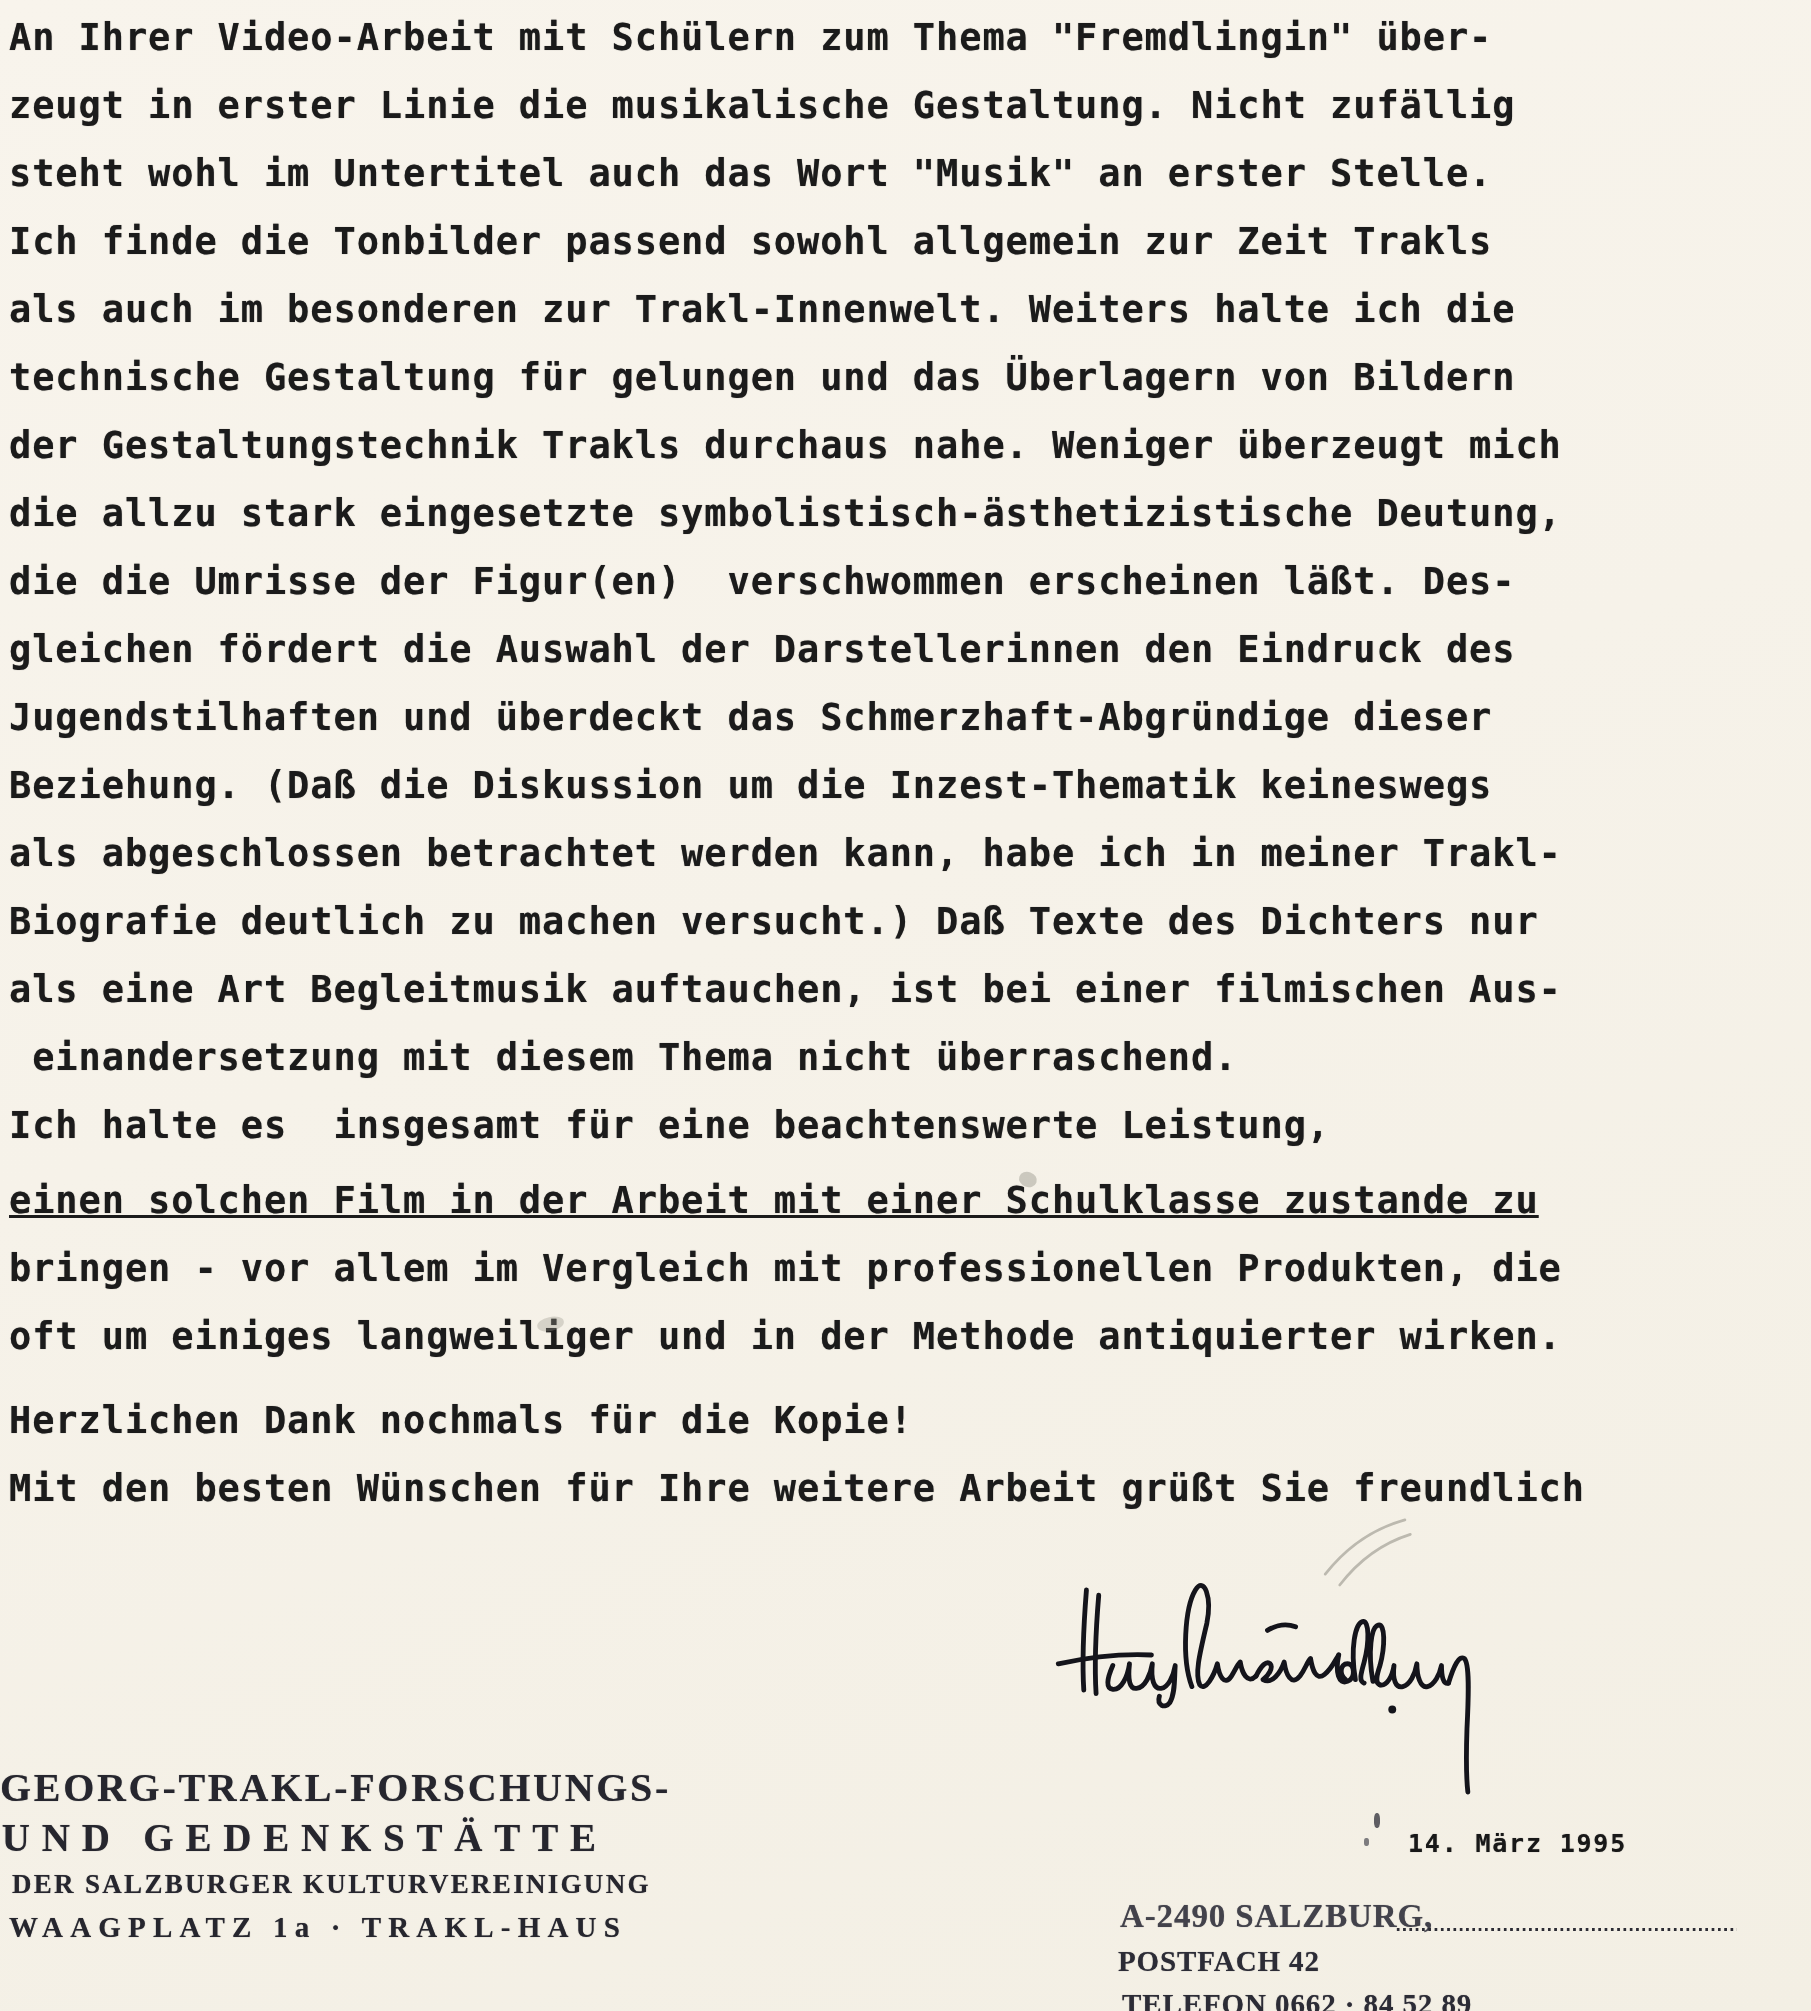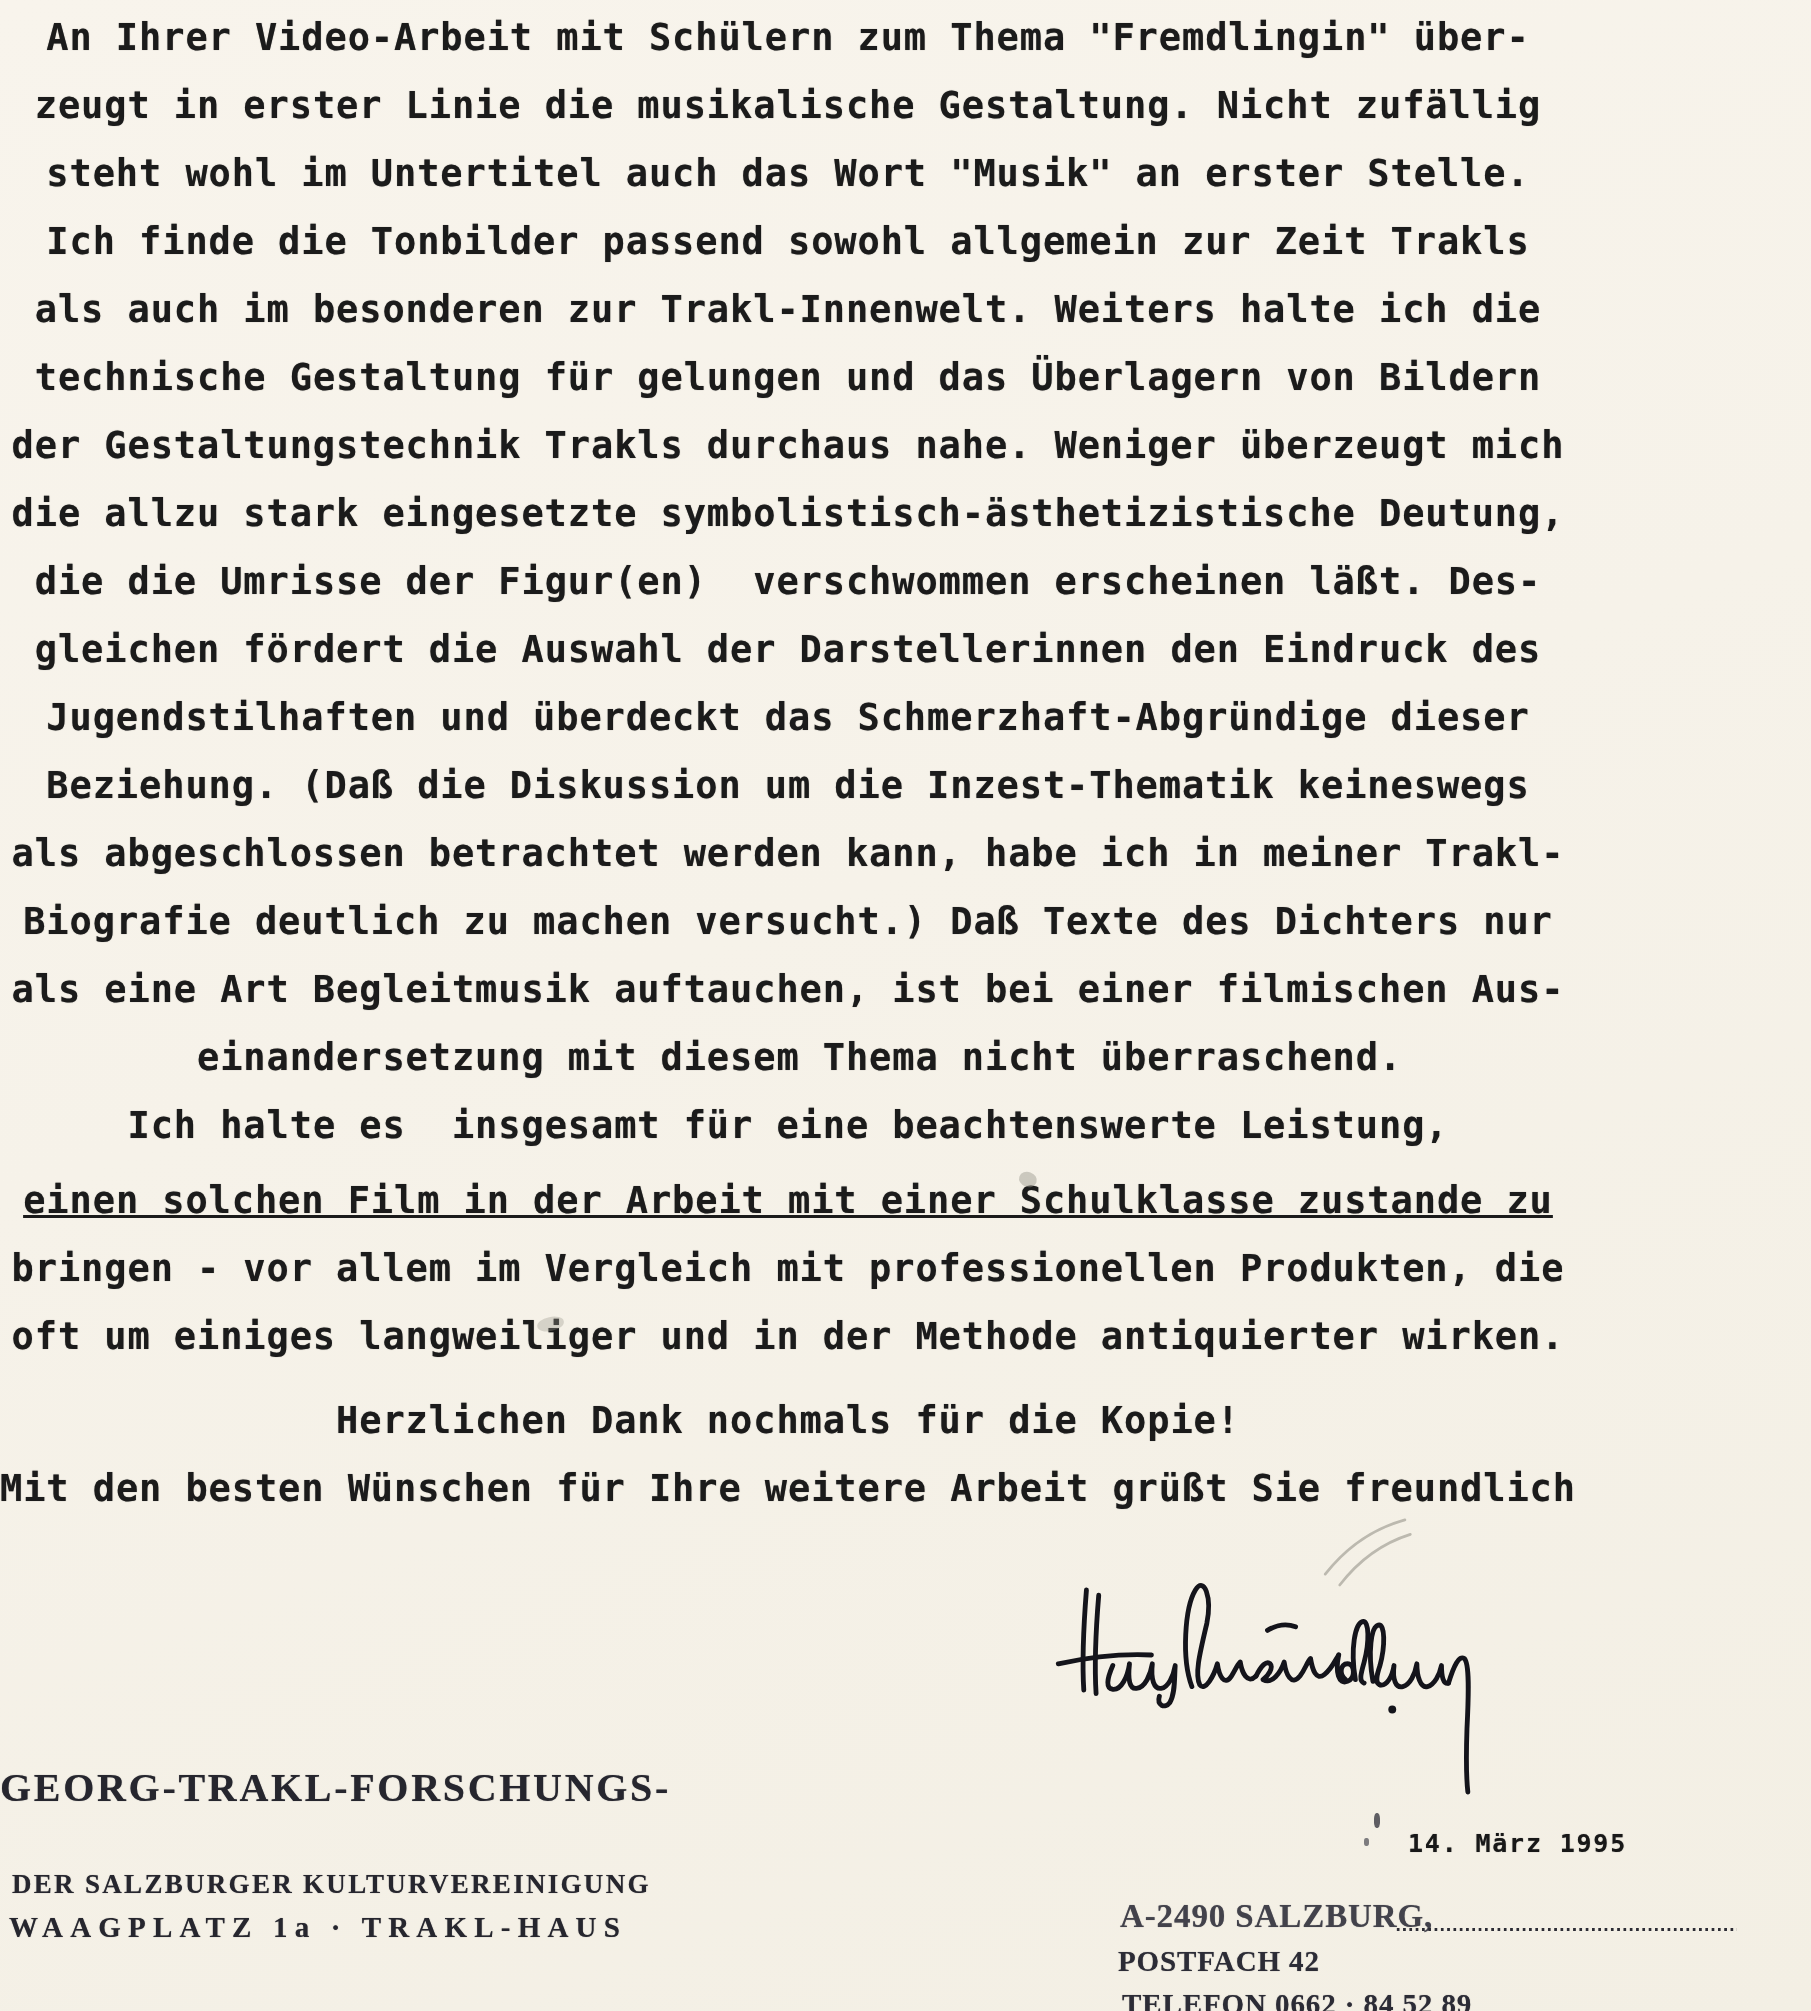--- a/index.html
+++ b/index.html
@@ -6,26 +6,25 @@
   #page{
     position:relative;
     width:1811px;height:2012px;
     background:linear-gradient(160deg,#f8f4ec 0%,#f6f2e9 45%,#f3efe4 100%);
     overflow:hidden;
     font-family:"DejaVu Sans Mono", monospace;
     color:#1a1a1a;
   }
   
   #letter-body{
-    position:absolute;left:0;top:3.6px;
+    position:absolute;left:9px;top:3.6px;
     font-size:37px;font-weight:bold;line-height:68px;
     letter-spacing:0.9px;white-space:pre;
     color:#1b1b1b;
     text-shadow:0 0 0.9px rgba(25,25,25,.55);
-    text-align:center;
   }
   #letter-body .body-line{height:68px;}
   #letter-body .body-line:nth-child(18){margin-top:7.2px;text-decoration:underline;}
   #letter-body .body-line:nth-child(21){margin-top:16.3px;}
 
   
   #signature{position:absolute;left:1046px;top:1572px;width:457px;height:231px;}
   #signature path{fill:none;stroke:#14141b;stroke-width:5.5;stroke-linecap:round;stroke-linejoin:round;}
   #signature .dot{fill:#14141b;stroke:none;}
 
@@ -105,20 +104,21 @@
     <path d="M10,72 C32,44 62,22 98,12"></path>
     <path d="M26,84 C46,58 72,38 104,28"></path>
   </svg>
 
   <div class="speck" id="speck1"></div>
   <div class="speck" id="speck2"></div>
   <div class="speck" id="speck3"></div>
   <div class="speck" id="speck4"></div>
 
   <div class="stamp" id="lh-line1">GEORG-TRAKL-FORSCHUNGS-</div>
+  <div class="stamp" id="lh-line2">UND GEDENKSTÄTTE</div>
   <div class="stamp" id="lh-line3">DER SALZBURGER KULTURVEREINIGUNG</div>
   <div class="stamp" id="lh-line4">WAAGPLATZ 1a · TRAKL-HAUS</div>
 
   <div id="date-line">14. März 1995</div>
   <div class="stamp" id="city-line">A-2490 SALZBURG,</div>
   <div id="dotted-line"></div>
   <div class="stamp" id="pobox-line">POSTFACH 42</div>
   <div class="stamp" id="phone-line">TELEFON 0662 · 84 52 89</div>
 
 </div>

